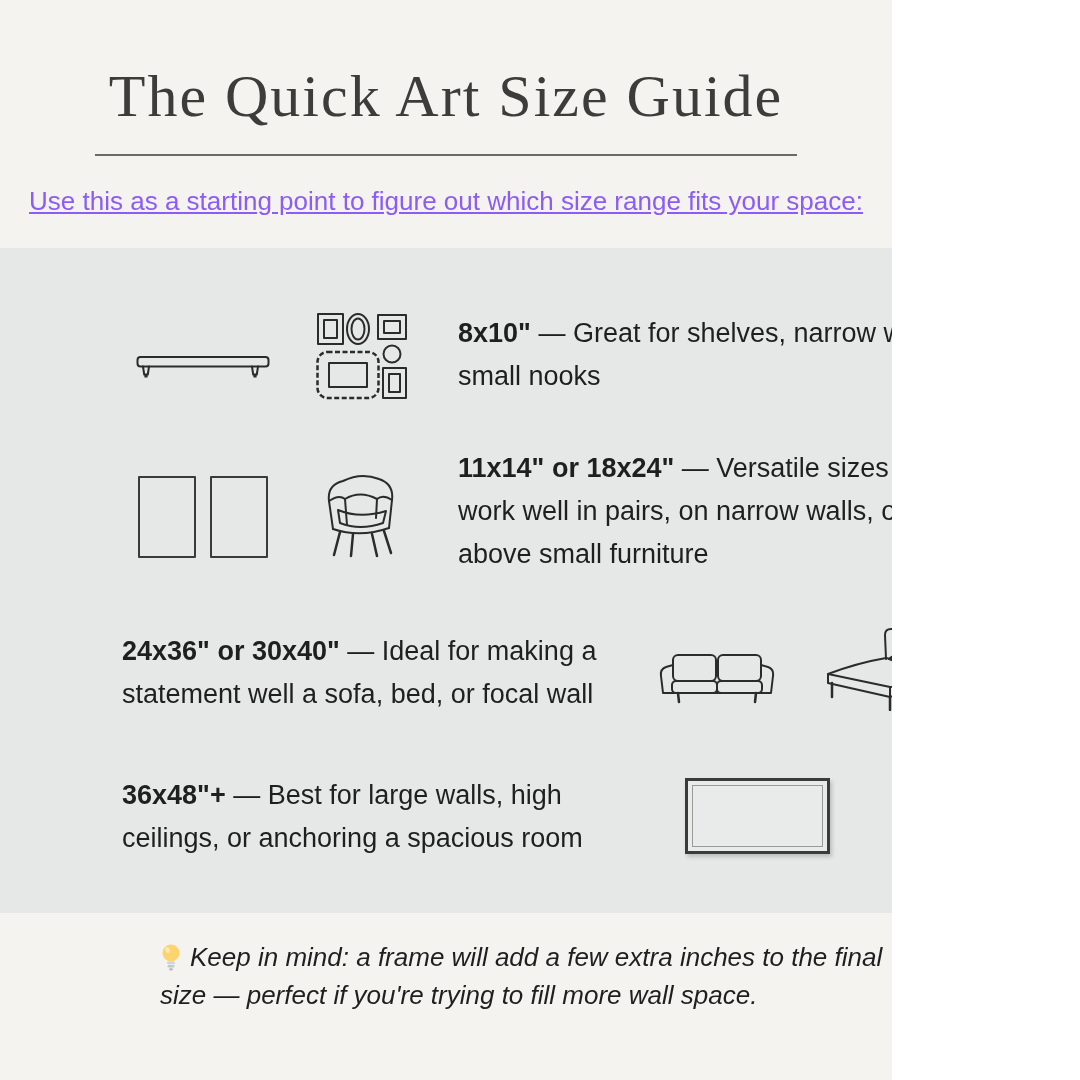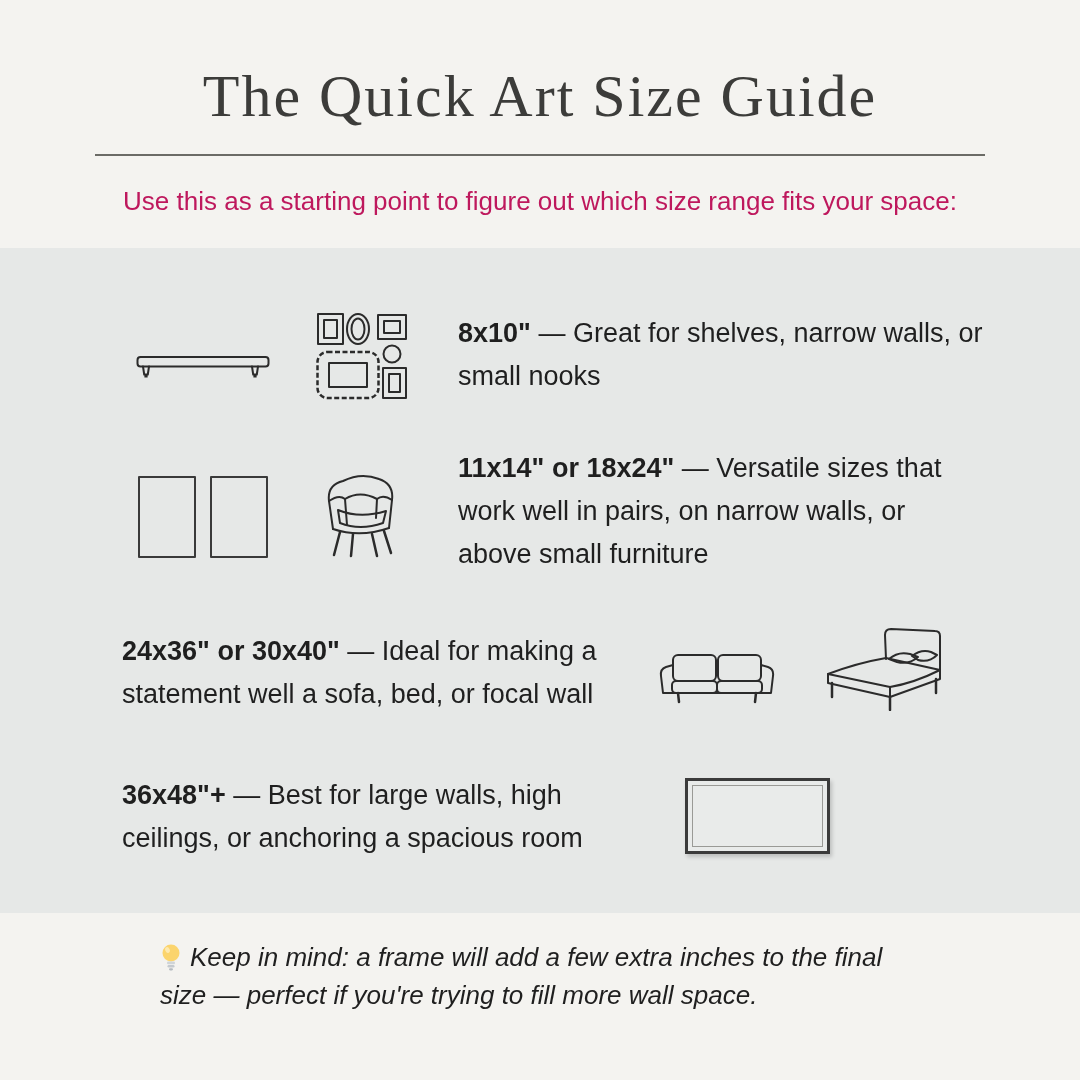--- a/index.html
+++ b/index.html
@@ -1,18 +1,18 @@
 <!DOCTYPE html>
 <html><head>
 <meta charset="utf-8">
 <style>
   html,body{margin:0;padding:0;}
   .page{
     position:relative;
-    width:1080px;height:1080px;
+    width:892px;height:1080px;
     background:#f4f3f0;
     font-family:"Liberation Sans","DejaVu Sans",sans-serif;
     color:#1f1f1f;
     overflow:hidden;
   }
   .title{
     position:absolute;top:60px;left:0;width:100%;
     text-align:center;
     font-family:"Liberation Serif","DejaVu Serif",serif;
     font-weight:400;
@@ -22,22 +22,23 @@
     margin:0;
   }
   .divider{
     position:absolute;top:154px;left:95px;right:95px;
     border-top:2px solid #6b6b66;
   }
   .subtitle{
     position:absolute;top:184px;left:0;width:100%;
     text-align:center;
     font-size:26px;line-height:34px;
-    color:#be185d;
+    color:#8b5cf6;
     margin:0;
+    text-decoration:underline;
   }
   .band{
     position:absolute;top:248px;left:0;width:1080px;height:665px;
     background:#e6e8e7;
   }
   .row-text{
     position:absolute;
     font-size:27px;line-height:43px;
     color:#1f1f1f;margin:0;
   }

